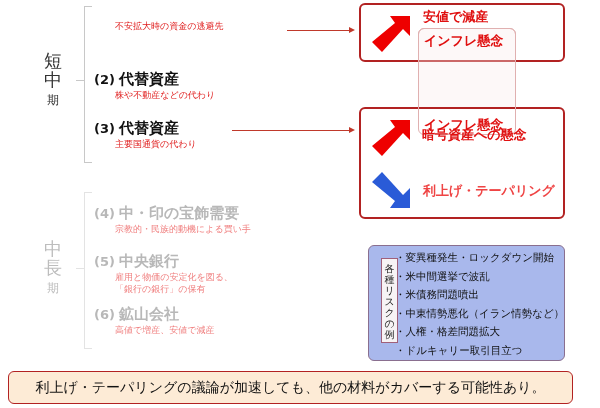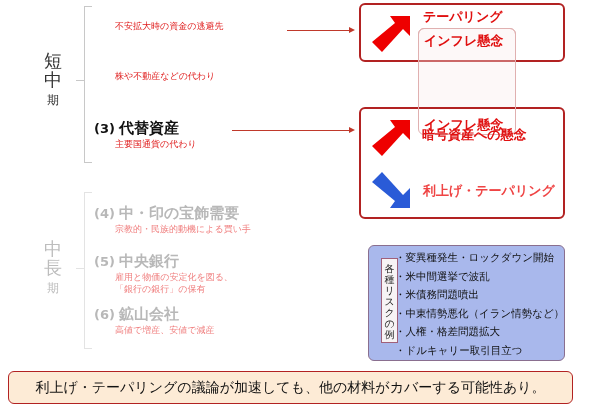--- a/index.html
+++ b/index.html
@@ -74,20 +74,21 @@
 
 <div class="brace short"></div>
 <div class="brace-tick short"></div>
 <div class="brace long"></div>
 <div class="brace-tick long"></div>
 
 <div class="item" style="top:20px;">
   <div class="sub">不安拡大時の資金の逃避先</div>
 </div>
 <div class="item" style="top:70px;">
+  <div class="title"><span class="num">(2)</span><span>代替資産</span></div>
   <div class="sub">株や不動産などの代わり</div>
 </div>
 <div class="item" style="top:119px;">
   <div class="title"><span class="num">(3)</span><span>代替資産</span></div>
   <div class="sub">主要国通貨の代わり</div>
 </div>
 <div class="item faded" style="top:204px;">
   <div class="title"><span class="num">(4)</span><span>中・印の宝飾需要</span></div>
   <div class="sub">宗教的・民族的動機による買い手</div>
 </div>
@@ -101,21 +102,21 @@
   <div class="sub">高値で増産、安値で減産</div>
 </div>
 
 <div class="conn" style="left:287px; top:30px; width:66px;"></div>
 <div class="conn" style="left:232px; top:130px; width:121px;"></div>
 
 <div class="rbox top"></div>
 <svg class="arrow-icon" style="left:368px; top:14px;" width="44" height="42" viewBox="0 0 44 42">
   <polygon points="22,2 42,2 42,22 35,15 14,38 4,28 27,9" fill="#ee0000"></polygon>
 </svg>
-<div class="rtext" style="left:423px; top:8px;">テーパリング</div>
+<div class="rtext" style="left:423px; top:8px;">安値で減産</div>
 
 <div class="overlay"></div>
 <div class="rtext" style="left:424px; top:32px;">インフレ懸念</div>
 
 <div class="rbox mid"></div>
 <div class="overlay" style="top:28px; height:107px; background:transparent;"></div>
 <svg class="arrow-icon" style="left:368px; top:118px;" width="44" height="42" viewBox="0 0 44 42">
   <polygon points="22,2 42,2 42,22 35,15 14,38 4,28 27,9" fill="#ee0000"></polygon>
 </svg>
 <div class="rtext" style="left:424px; top:116px;">インフレ懸念</div>

